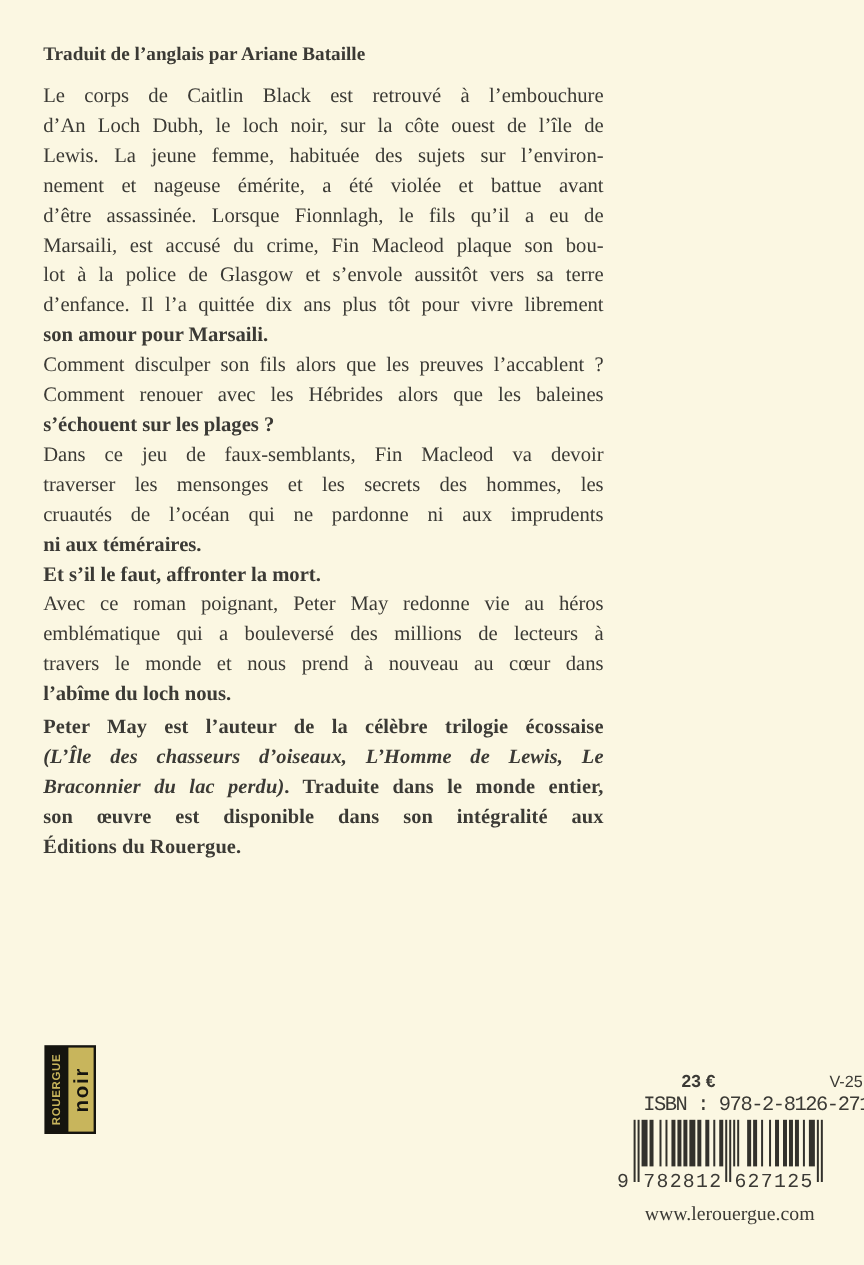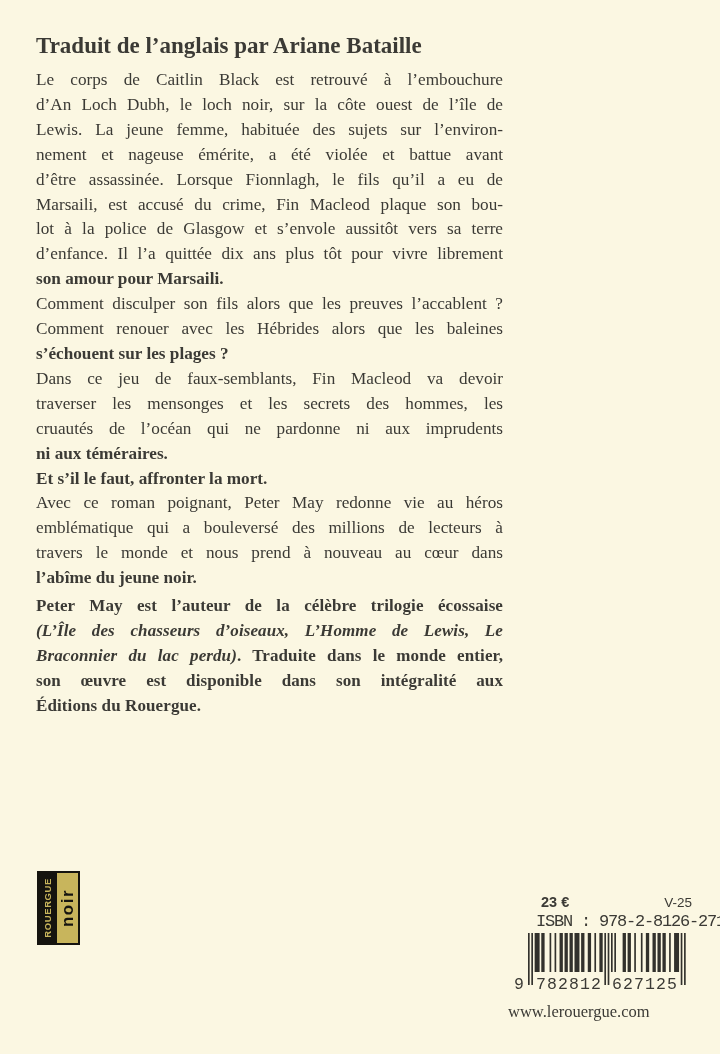--- a/index.html
+++ b/index.html
@@ -5,21 +5,21 @@
   html,body{margin:0;padding:0;}
   body{
     width:720px;height:1054px;position:relative;overflow:hidden;
     background:var(--bg,#FBF7E2);
     color:var(--ink,#3B3A35);
     font-family:"Liberation Serif", serif;
   }
   .page{position:absolute;inset:0;}
   .content{position:absolute;left:36px;top:34px;width:467px;}
   .translator{
-    font-weight:bold;font-size:23px;line-height:24px;margin:0 0 10px 0;
+    font-weight:bold;font-size:16px;line-height:24px;margin:0 0 10px 0;
     text-align:left;
   }
   .bline{
     font-size:17.2px;line-height:24.9px;
     text-align:justify;text-align-last:justify;
     white-space:normal;
   }
   .bline.end{text-align-last:left;font-weight:bold;}
   .bio{margin-top:3px;}
   .bio .bline{font-weight:bold;font-size:17px;letter-spacing:0.1px;}
@@ -42,34 +42,34 @@
   }
   .vtext{
     writing-mode:vertical-rl;transform:rotate(180deg);
     font-family:"Liberation Sans", sans-serif;font-weight:bold;
   }
   .logo-left .vtext{font-size:9.5px;letter-spacing:0.6px;}
   .logo-right .vtext{font-size:17px;letter-spacing:1.5px;}
 
   
   .price-row{
-    position:absolute;left:541px;top:894px;width:151px;
+    position:absolute;left:568px;top:894px;width:151px;
     display:flex;justify-content:space-between;align-items:baseline;text-align:right;
   }
   .price{font-family:"Liberation Sans", sans-serif;font-weight:bold;font-size:14.5px;}
   .print-code{font-family:Liberation Sans, sans-serif;font-size:13.5px;}
   .isbn{
     position:absolute;left:536px;top:912px;
     font-family:"Liberation Mono", monospace;font-size:17px;letter-spacing:-1.2px;
     white-space:nowrap;
   }
   .barcode{position:absolute;left:506px;top:933px;width:182px;height:58px;}
   .website{
     position:absolute;left:508px;top:1002px;width:200px;
-    text-align:left;font-size:16.5px;
+    text-align:center;font-size:16.5px;
   }
 </style>
 </head>
 <body style="--bg: #FBF7E2; --ink: #3B3A35; --gold: #C8B55C; --logoblack: #15140F;">
 
 <div class="page">
 
   <div class="content">
     <div class="translator">Traduit de l’anglais par Ariane Bataille</div>
     <div id="synopsis">
@@ -86,21 +86,21 @@
         <div class="bline">Comment renouer avec les Hébrides alors que les baleines</div>
         <div class="bline end">s’échouent sur les plages ?</div>
         <div class="bline">Dans ce jeu de faux-semblants, Fin Macleod va devoir</div>
         <div class="bline">traverser les mensonges et les secrets des hommes, les</div>
         <div class="bline">cruautés de l’océan qui ne pardonne ni aux imprudents</div>
         <div class="bline end">ni aux téméraires.</div>
         <div class="bline end">Et s’il le faut, affronter la mort.</div>
         <div class="bline">Avec ce roman poignant, Peter May redonne vie au héros</div>
         <div class="bline">emblématique qui a bouleversé des millions de lecteurs à</div>
         <div class="bline">travers le monde et nous prend à nouveau au cœur dans</div>
-        <div class="bline end">l’abîme du jeune noir.</div>
+        <div class="bline end">l’abîme du loch nous.</div>
       </div>
     <div id="bio" class="bio">
         <div class="bline"><span>Peter May est l’auteur de la célèbre trilogie écossaise</span></div>
         <div class="bline"><span class="i">(L’Île des chasseurs d’oiseaux, L’Homme de Lewis, Le</span></div>
         <div class="bline"><span class="i">Braconnier du lac perdu)</span><span>. Traduite dans le monde entier,</span></div>
         <div class="bline"><span>son œuvre est disponible dans son intégralité aux</span></div>
         <div class="bline end"><span>Éditions du Rouergue.</span></div>
       </div>
   </div>
 

